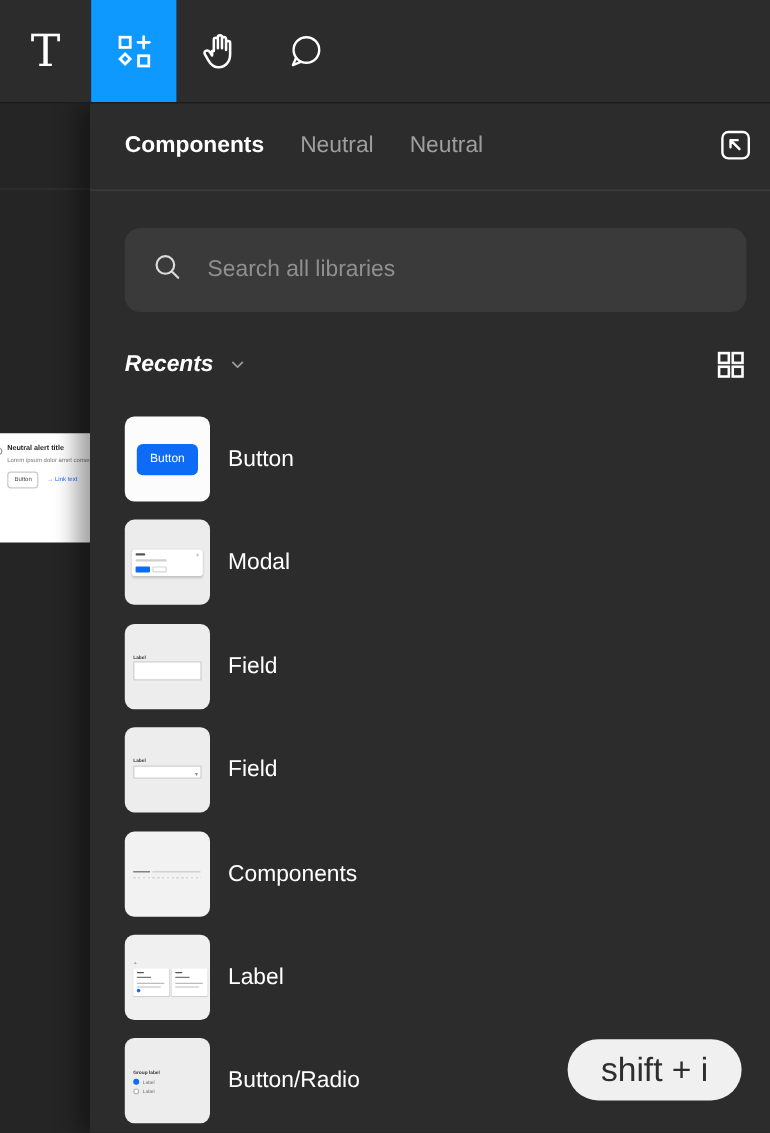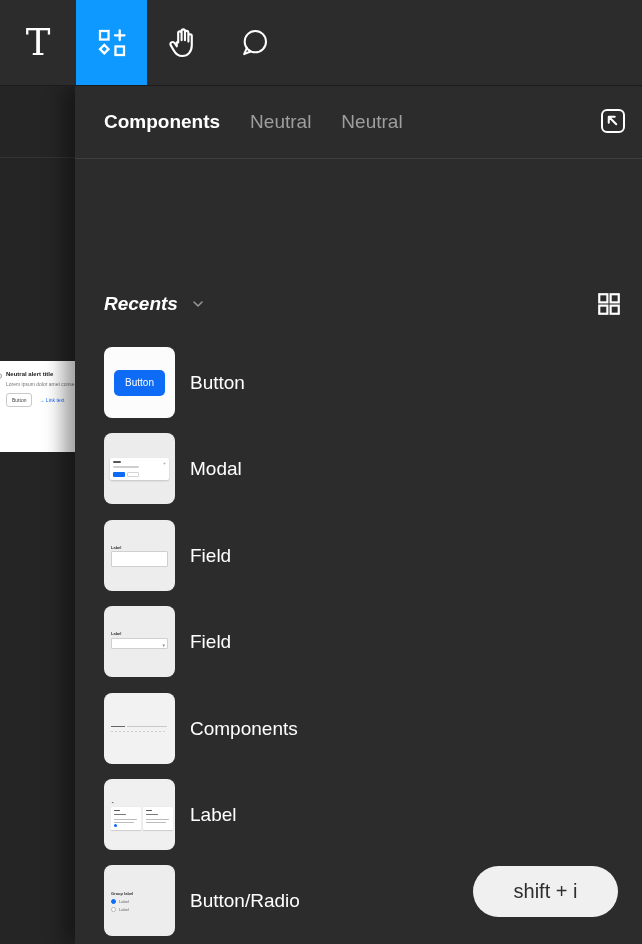--- a/index.html
+++ b/index.html
@@ -121,21 +121,21 @@
   .r-row { position:absolute; left:7px; display:flex; align-items:center; gap:3px; }
   .r-row.r1 { top:34px; } .r-row.r2 { top:42px; }
   .r-dot { width:5px; height:5px; border-radius:50%; }
   .r-dot.on { background:#0d6bf5; border:1px solid #0d6bf5; }
   .r-dot.off { background:#fff; border:1px solid #b5b5b5; }
   .r-lab { font-size:4px; color:#666; }
 
   .shortcut-pill { position:absolute; left:398px; top:780px; width:145px; height:51px;
                    background:#f0f0f0; border-radius:26px; display:flex;
                    align-items:center; justify-content:center;
-                   font-size:20px; font-weight:500; color:#2e2e2e; z-index:6; }
+                   font-size:28px; font-weight:500; color:#2e2e2e; z-index:6; }
 </style>
 </head>
 <body>
 
 <div id="app">
 
   <div class="toolbar">
     <div class="tool t-first">
       <span class="text-tool-glyph">T</span>
     </div>
@@ -193,20 +193,29 @@
     </div>
     <div class="popout-btn">
       <span>
         <svg width="30" height="30" viewBox="0 0 24 24" fill="none" stroke="#fff" stroke-width="1.6" stroke-linecap="round" stroke-linejoin="round">
           <rect x="3.2" y="3.2" width="17.6" height="17.6" rx="4"></rect>
           <path d="M14.6 14.6 L8.6 8.6 M8.6 13.4 V8.6 H13.4"></path>
         </svg>
       </span>
     </div>
 
+    <div class="search-bar">
+      <span>
+        <svg width="27" height="27" viewBox="0 0 24 24" fill="none" stroke="#dcdcdc" stroke-width="1.6" stroke-linecap="round">
+          <circle cx="10.5" cy="10.5" r="6.5"></circle>
+          <path d="M15.3 15.3 L20 20"></path>
+        </svg>
+      </span>
+      <input type="text" placeholder="Search all libraries" style="">
+    </div>
 
     <div class="section-head">
       <span class="section-title">Recents</span>
       <span class="section-chevron">
         <svg width="16" height="16" viewBox="0 0 24 24" fill="none" stroke="#9a9a9a" stroke-width="2.2" stroke-linecap="round" stroke-linejoin="round">
           <path d="M6 9 L12 15 L18 9"></path>
         </svg>
       </span>
       <span class="grid-toggle">
         <svg width="26" height="26" viewBox="0 0 24 24" fill="none" stroke="#fff" stroke-width="2">

